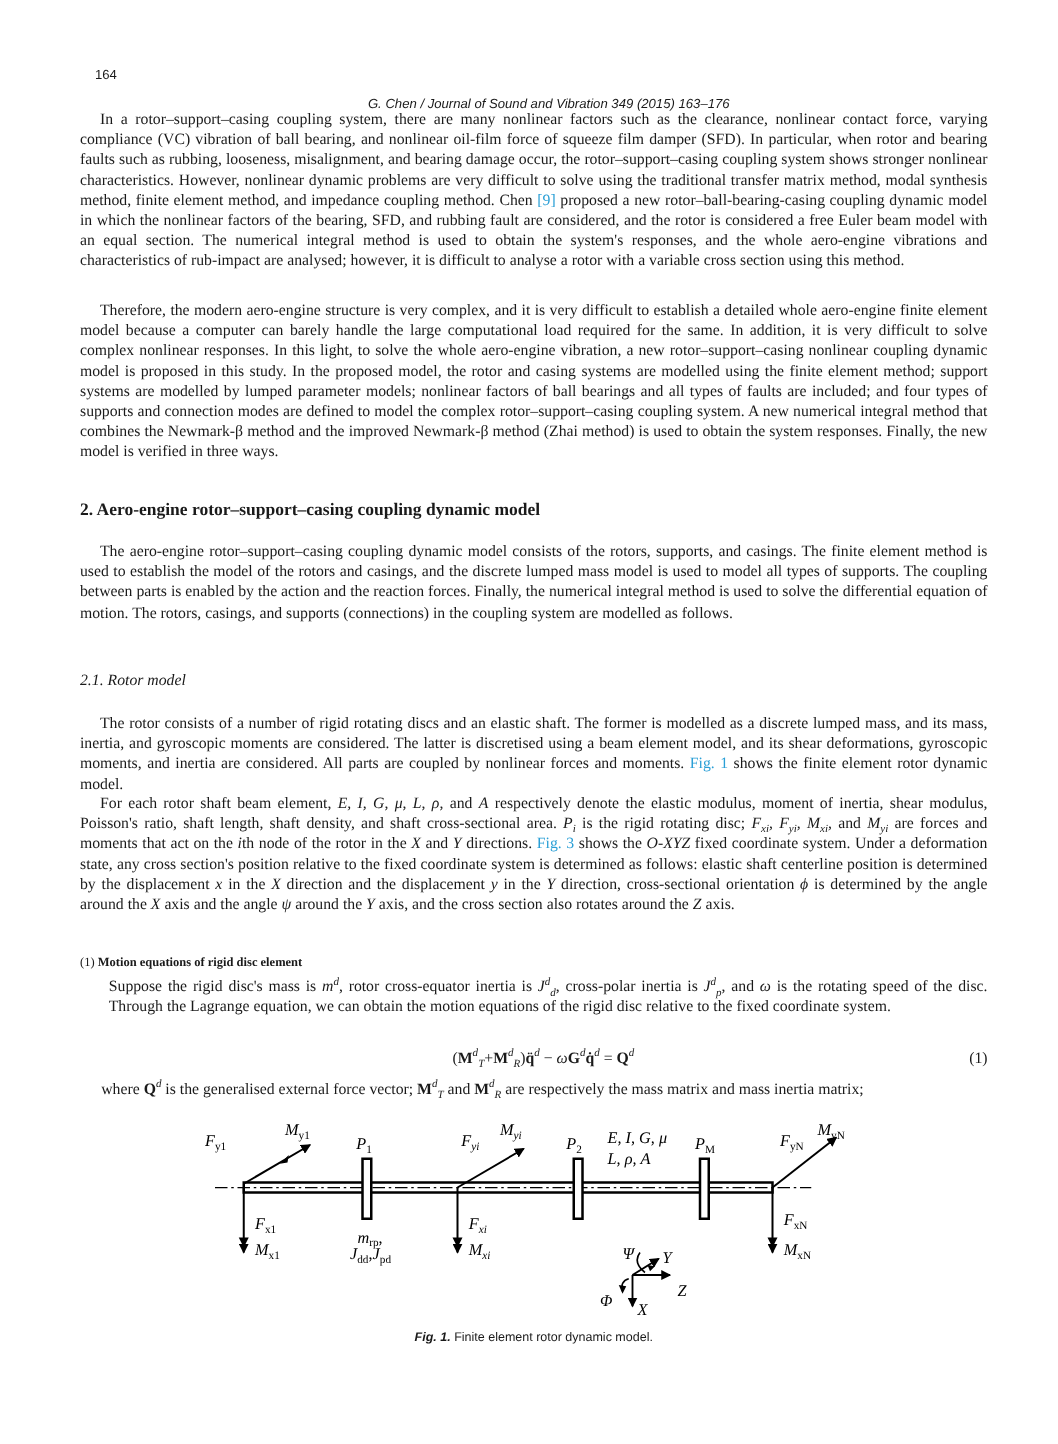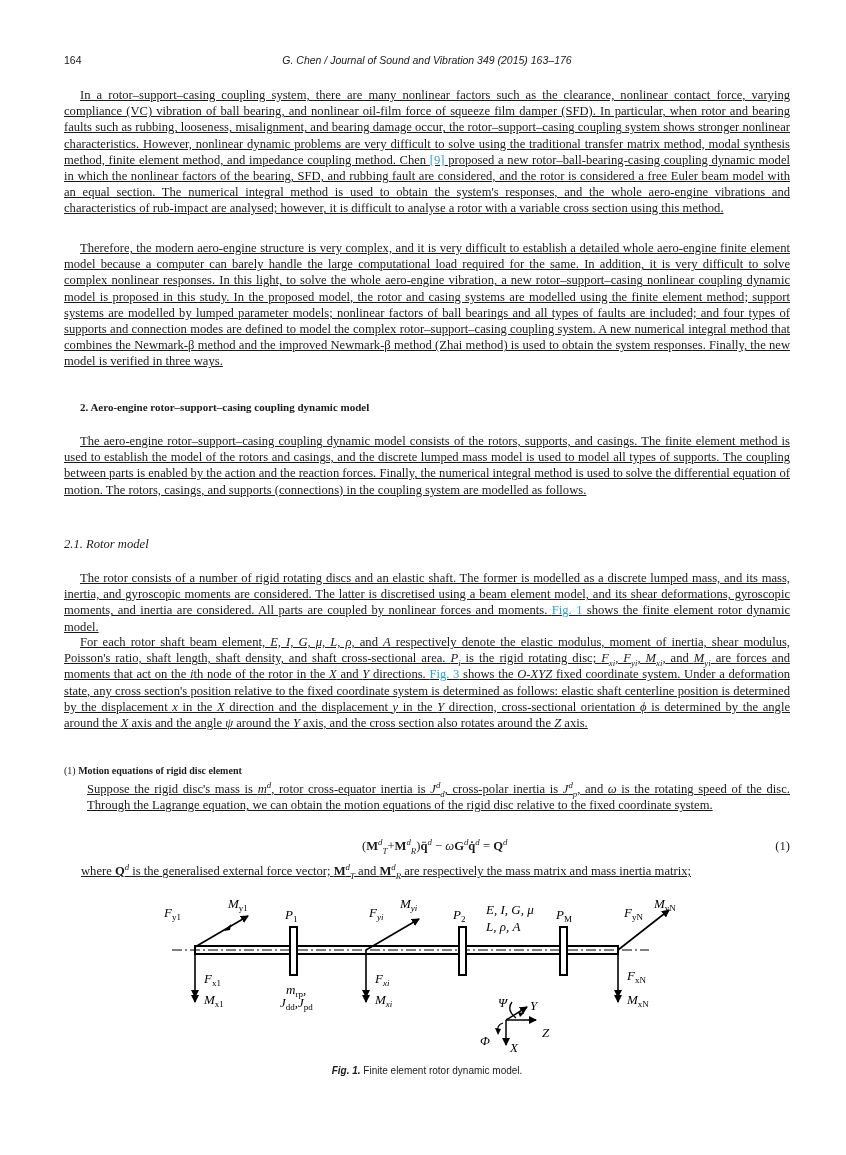--- a/index.html
+++ b/index.html
@@ -1,28 +1,28 @@
 <!DOCTYPE html>
 <html><head>
 <meta charset="utf-8">
 <style>
   html,body{margin:0;padding:0;background:#fff;}
   body{width:846px;height:1155px;position:relative;overflow:hidden;
        font-family:"Liberation Sans",sans-serif;color:#1a1a1a;}
   .page{position:absolute;left:64px;top:0;width:726px;}
-  .running-head{position:absolute;top:54px;left:0;width:726px;height:14px;font-size:10.5px;}
+  .running-head{position:absolute;top:54px;left:12px;width:726px;height:14px;font-size:10.5px;}
   .page-num{position:absolute;left:0;top:0;}
-  .journal{position:absolute;left:0;right:0;text-align:center;font-style:italic;}
+  .journal{position:absolute;left:0;right:0;text-align:center;font-style:italic;margin-top:23px;}
   .body-text{font-family:"Liberation Serif",serif;font-size:12.6px;line-height:16.2px;text-align:justify;}
-  .para{margin:0;text-indent:16px;text-decoration:underline;}
+  .para{margin:0;text-indent:16px;}
   .noind{text-indent:0;}
   .link{color:#2a9fd6;}
   .block1{position:absolute;top:87px;left:0;width:726px;}
   .block2{position:absolute;top:240px;left:0;width:726px;}
-  .sec-head{position:absolute;top:401px;left:16px;font-family:"Liberation Serif",serif;font-weight:bold;font-size:11px;}
+  .sec-head{position:absolute;top:401px;left:0;font-family:"Liberation Serif",serif;font-weight:bold;font-size:14px;}
   .block3{position:absolute;top:433px;left:0;width:726px;}
   .subsec-head{position:absolute;top:537px;left:0;font-family:"Liberation Serif",serif;font-style:italic;font-size:12.6px;text-align:center;}
   .block4{position:absolute;top:570px;left:0;width:726px;}
   .block5{position:absolute;top:634px;left:0;width:726px;}
   .item-head{position:absolute;top:765px;left:0;font-family:"Liberation Serif",serif;font-size:10px;}
   .item-head b{font-weight:bold;}
   .block6{position:absolute;top:781px;left:23px;width:703px;}
   .eq{position:absolute;top:839px;left:0;width:726px;height:18px;font-family:"Liberation Serif",serif;font-size:12.6px;}
   .eq-body{position:absolute;left:298px;top:0;}
   .eq-num{position:absolute;right:0;top:0;}

